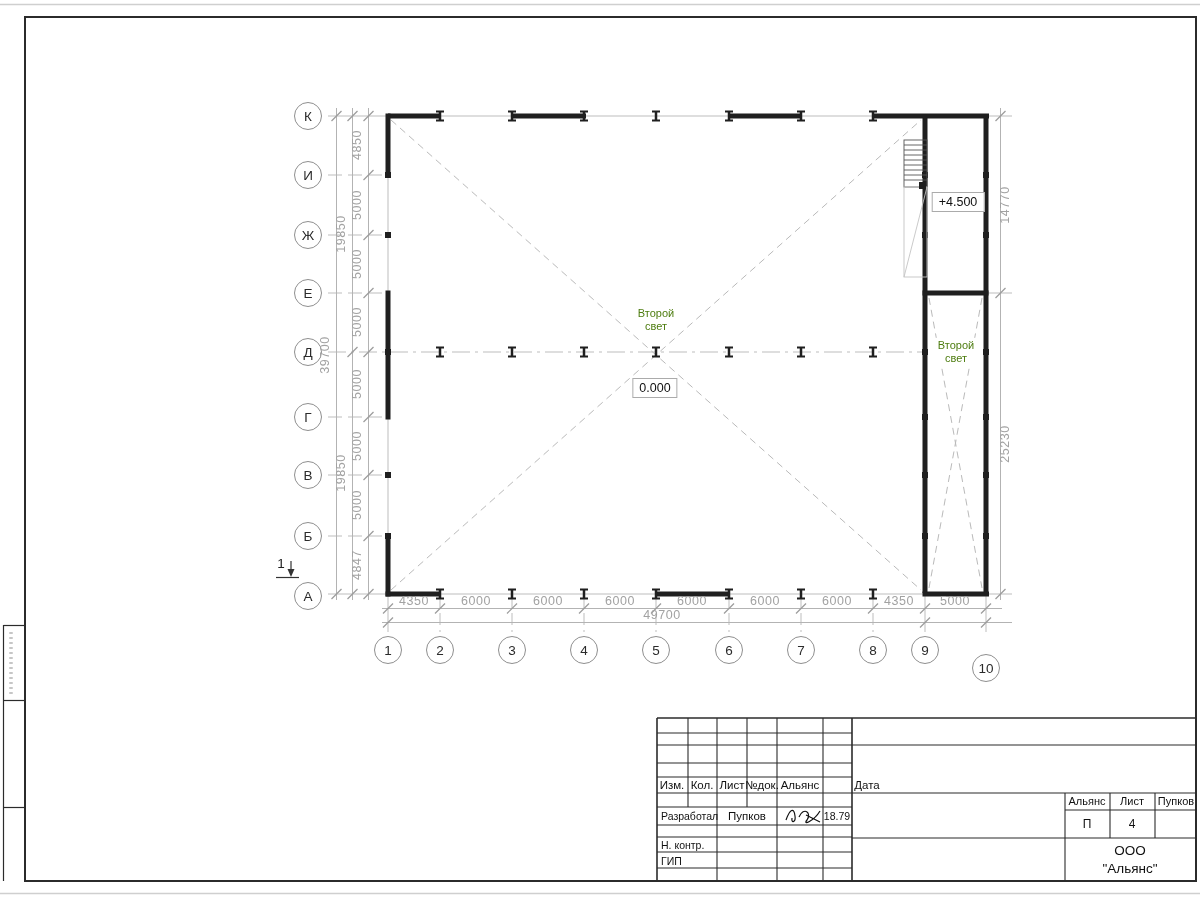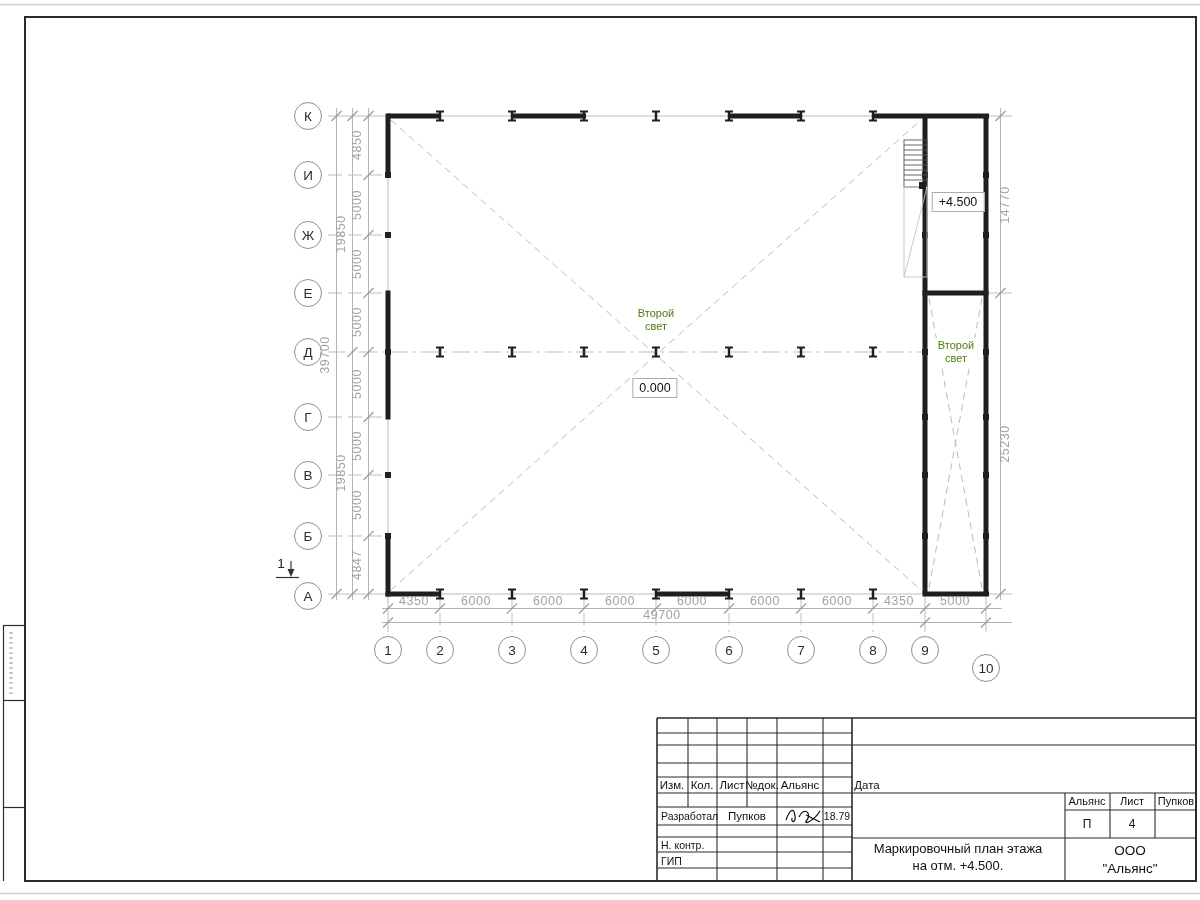--- a/index.html
+++ b/index.html
@@ -315,17 +315,15 @@
 <div class="tb" style="left:837px;top:816px;font-size:10.5px">18.79</div>
 <div class="tb-l" style="left:661px;top:845px">Н. контр.</div>
 <div class="tb-l" style="left:661px;top:861px">ГИП</div>
 
 <div class="tb" style="left:1087px;top:801px;font-size:11px">Альянс</div>
 <div class="tb" style="left:1132px;top:801px;font-size:11px">Лист</div>
 <div class="tb" style="left:1176px;top:801px;font-size:11px">Пупков</div>
 <div class="tb" style="left:1087px;top:824px;font-size:12px">П</div>
 <div class="tb" style="left:1132px;top:824px;font-size:12px">4</div>
 
-<div class="tb-big" style="left:958px;top:858px">Маркировочный план этажа
-на отм. +4.500.</div>
 <div class="tb-big" style="left:1130px;top:860px;font-size:13.5px">ООО "Альянс"</div>
 
 </div>
 
 </body></html>

